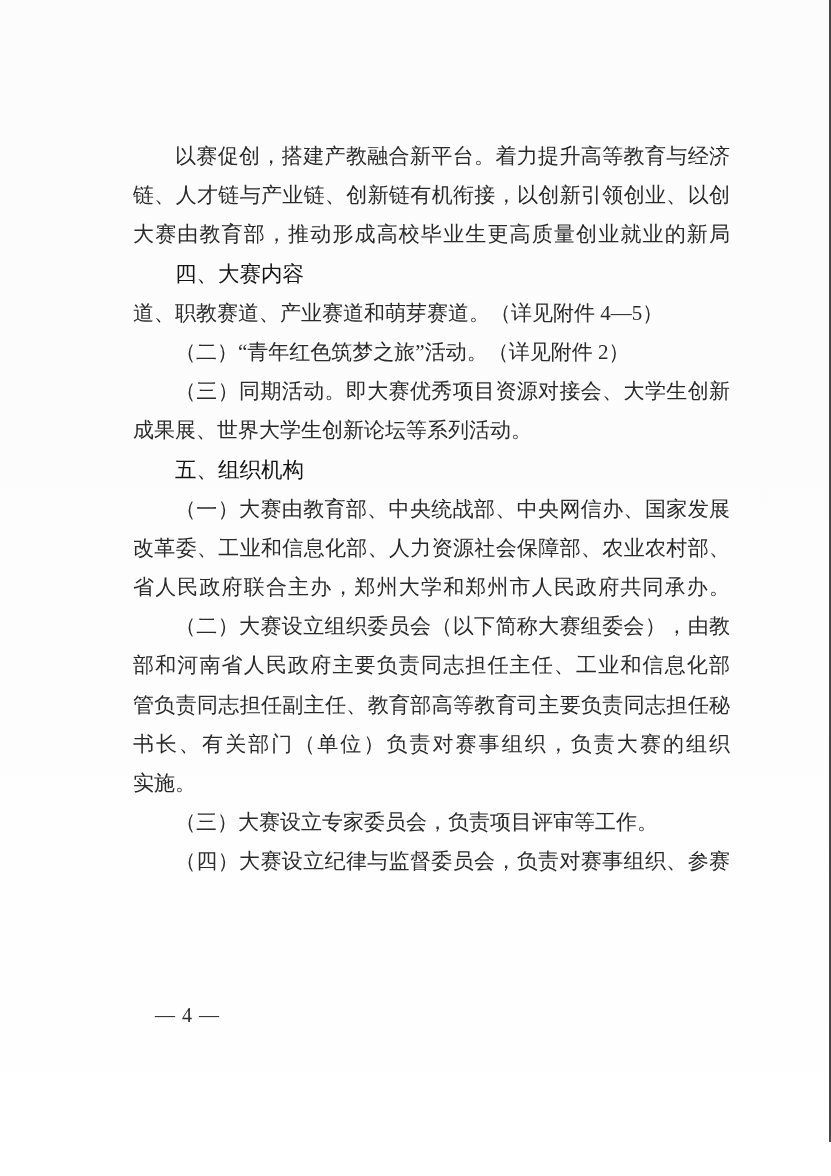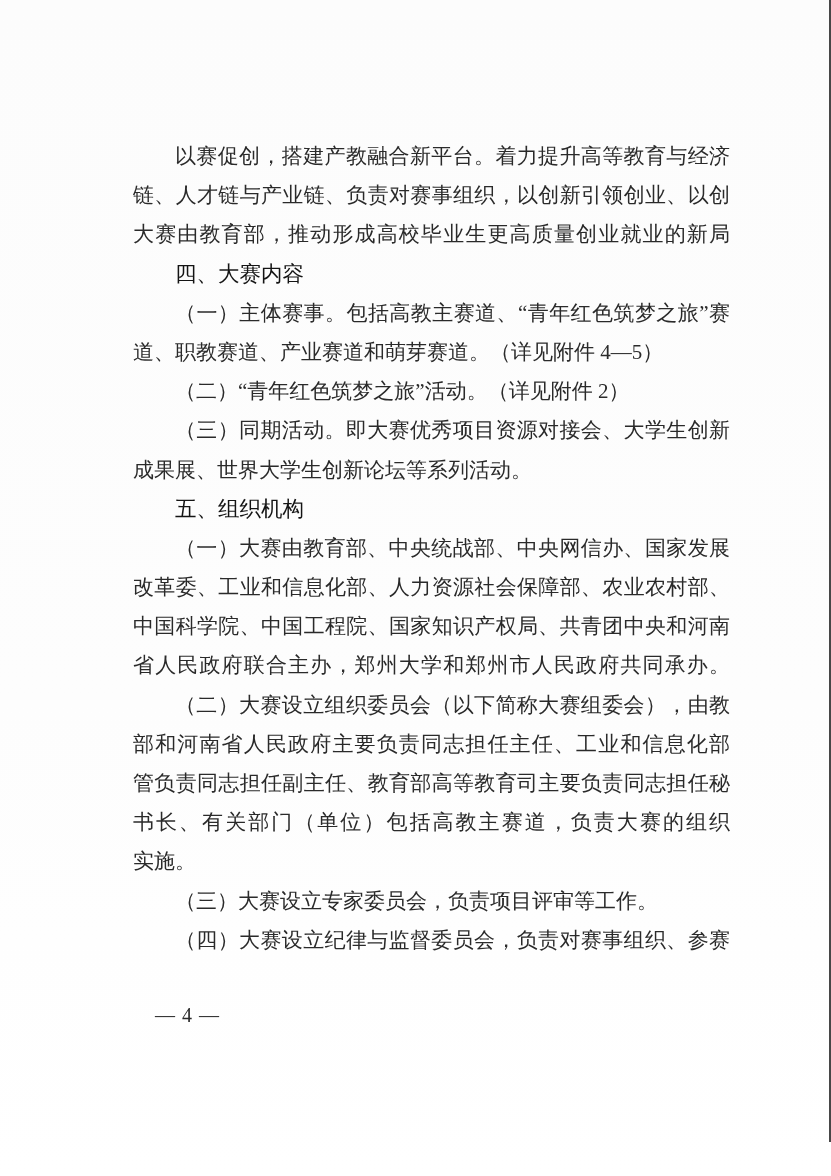--- a/index.html
+++ b/index.html
@@ -63,37 +63,35 @@
     background: #474747;
   }
 </style>
 </head>
 <body>
 
 <div class="scan-page">
 
   <div class="text-block">
     <div class="line indent">以赛促创，搭建产教融合新平台。着力提升高等教育与经济</div>
-    <div class="line">链、人才链与产业链、负责对赛事组织，以创新引领创业、以创</div>
+    <div class="line">链、人才链与产业链、创新链有机衔接，以创新引领创业、以创</div>
     <div class="line">大赛由教育部，推动形成高校毕业生更高质量创业就业的新局面。</div>
     <div class="line heading indent">四、大赛内容</div>
-    <div class="line indent">（一）主体赛事。包括高教主赛道、“青年红色筑梦之旅”赛</div>
     <div class="line end">道、职教赛道、产业赛道和萌芽赛道。（详见附件 4—5）</div>
     <div class="line end indent">（二）“青年红色筑梦之旅”活动。（详见附件 2）</div>
     <div class="line indent">（三）同期活动。即大赛优秀项目资源对接会、大学生创新</div>
     <div class="line end">成果展、世界大学生创新论坛等系列活动。</div>
     <div class="line heading indent">五、组织机构</div>
     <div class="line indent">（一）大赛由教育部、中央统战部、中央网信办、国家发展</div>
     <div class="line">改革委、工业和信息化部、人力资源社会保障部、农业农村部、</div>
-    <div class="line">中国科学院、中国工程院、国家知识产权局、共青团中央和河南</div>
     <div class="line">省人民政府联合主办，郑州大学和郑州市人民政府共同承办。</div>
     <div class="line indent">（二）大赛设立组织委员会（以下简称大赛组委会），由教育</div>
     <div class="line">部和河南省人民政府主要负责同志担任主任、工业和信息化部</div>
     <div class="line">管负责同志担任副主任、教育部高等教育司主要负责同志担任秘</div>
-    <div class="line">书长、有关部门（单位）包括高教主赛道，负责大赛的组织</div>
+    <div class="line">书长、有关部门（单位）负责对赛事组织，负责大赛的组织</div>
     <div class="line end">实施。</div>
     <div class="line end indent">（三）大赛设立专家委员会，负责项目评审等工作。</div>
     <div class="line indent">（四）大赛设立纪律与监督委员会，负责对赛事组织、参赛</div>
   </div>
 
   <div class="page-number">— 4 —</div>
 
   <div class="page-edge-line"></div>
 
 </div>

